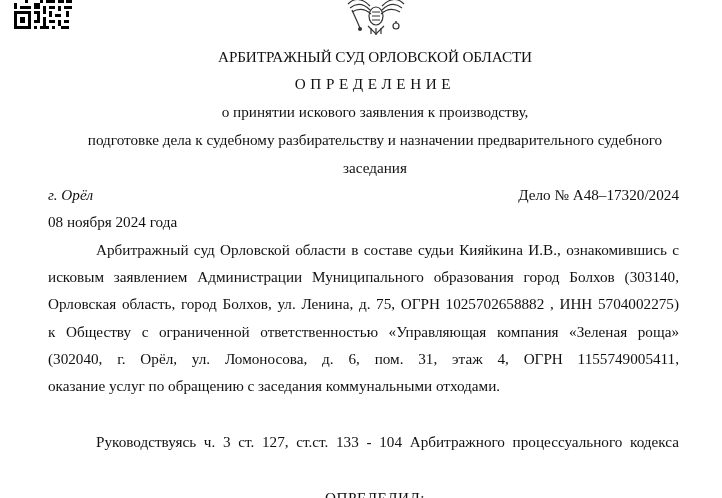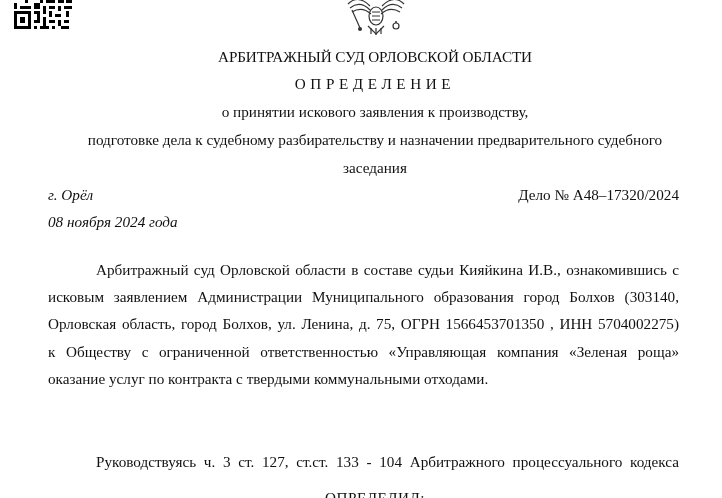--- a/index.html
+++ b/index.html
@@ -19,24 +19,24 @@
     position: absolute; left: 0; width: 722px; font-size: 15.2px; line-height: 18px; white-space: nowrap;
   }
   .center { text-align: center; }
   .court { top: 48px; left: 14px; letter-spacing: -0.1px; }
   .title { top: 75px; left: 14px; letter-spacing: 4.6px; }
   .sub1 { top: 103px; left: 14px; }
   .sub2 { top: 131px; left: 14px; }
   .sub3 { top: 159px; left: 14px; }
   .city { top: 186px; left: 48px; width: auto; font-style: italic; }
   .case { top: 186px; left: auto; right: 43px; width: auto; }
-  .date { top: 213px; left: 48px; width: auto; font-style: italic; }
+  .date { top: 213px; left: 48px; width: auto; }
   .para {
     position: absolute; left: 48px; width: 631px; font-size: 15.2px;
-    line-height: 27.2px; text-align: justify; text-align-last: left; margin-top: 20px;
+    line-height: 27.2px; text-align: justify; text-align-last: left;
   }
   .para .row { display: block; text-align: justify; text-align-last: justify; height: 27.2px; white-space: nowrap; }
   .para .row.last { text-align-last: left; }
   .para .row.indent { padding-left: 48px; }
   .p1 { top: 236px; }
   .p2 { top: 428px; }
   .resolved { top: 489px; left: 14px; letter-spacing: 0.5px; }
 </style>
 </head>
 <body>
@@ -109,22 +109,23 @@
 <div class="line center sub2">подготовке дела к судебному разбирательству и назначении предварительного судебного</div>
 <div class="line center sub3">заседания</div>
 
 <div class="line city">г. Орёл</div>
 <div class="line case">Дело № А48–17320/2024</div>
 <div class="line date">08 ноября 2024 года</div>
 
 <div class="para p1">
   <span class="row indent">Арбитражный суд Орловской области в составе судьи Кияйкина И.В., ознакомившись с</span>
   <span class="row">исковым заявлением Администрации Муниципального образования город Болхов (303140,</span>
-  <span class="row">Орловская область, город Болхов, ул. Ленина, д. 75, ОГРН 1566453701350 , ИНН 5704002275)</span>
+  <span class="row">Орловская область, город Болхов, ул. Ленина, д. 75, ОГРН 1025702658882 , ИНН 5704002275)</span>
   <span class="row">к Обществу с ограниченной ответственностью «Управляющая компания «Зеленая роща»</span>
-  <span class="row last">оказание услуг по контракта с твердыми коммунальными отходами.</span>
+  <span class="row">(302040, г. Орёл, ул. Ломоносова, д. 6, пом. 31, этаж 4, ОГРН 1155749005411,</span>
+  <span class="row last">оказание услуг по обращению с заседания коммунальными отходами.</span>
 </div>
 
 <div class="para p2">
   <span class="row indent">Руководствуясь ч. 3 ст. 127, ст.ст. 133 - 104 Арбитражного процессуального кодекса</span>
 </div>
 
 <div class="line center resolved">ОПРЕДЕЛИЛ:</div>
 
 </body></html>

